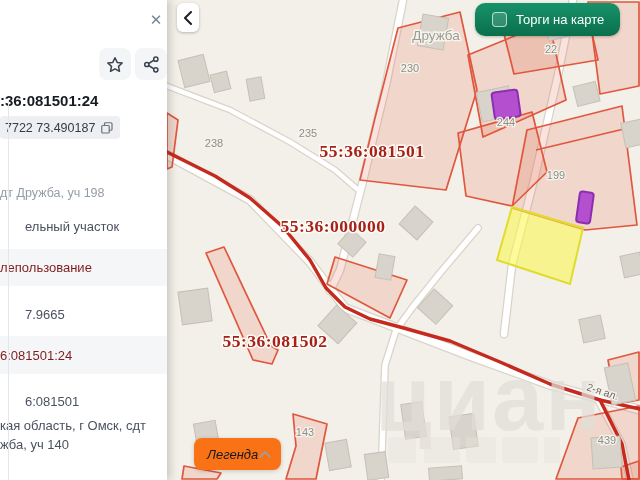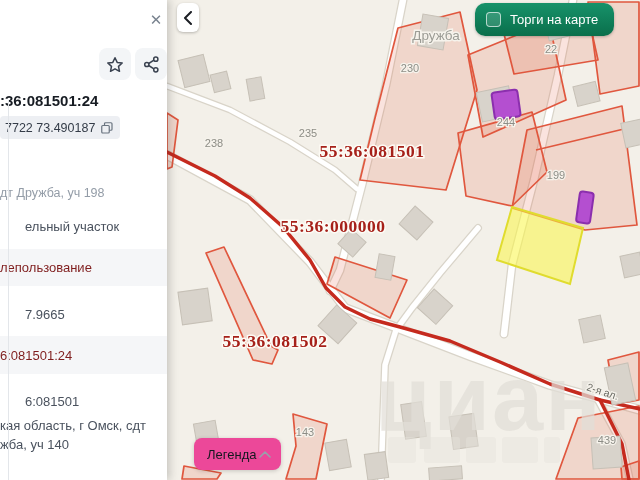--- a/index.html
+++ b/index.html
@@ -13,27 +13,27 @@
   .qlabel{font-family:"Liberation Serif",serif;font-weight:700;font-size:17.5px;fill:#a6211a;
           stroke:#fdfbf5;stroke-width:3px;paint-order:stroke;letter-spacing:.5px;}
   .plabel{font-size:11px;fill:#8d8d86;stroke:#f6f3ec;stroke-width:2.5px;paint-order:stroke;}
   .place-label{font-size:13.5px;fill:#9c9c95;stroke:#f6f3ec;stroke-width:3px;paint-order:stroke;}
   .street-label{font-size:10.5px;fill:#6b6b64;stroke:#f6f3ec;stroke-width:2.5px;paint-order:stroke;}
   .wmark{font-size:92px;font-weight:700;fill:#e2dfd8;opacity:.72;letter-spacing:2px;}
 
   
   .back-btn{position:absolute;left:10px;top:3px;width:22px;height:29px;background:#fff;border-radius:6px;
             box-shadow:0 1px 3px rgba(0,0,0,.25);display:flex;align-items:center;justify-content:center;cursor:pointer;}
-  .auction-btn{position:absolute;left:308px;top:3px;height:33px;padding:0 16px 0 11px;border-radius:10px;
+  .auction-btn{position:absolute;left:308px;top:3px;height:33px;padding:0 16px 0 17px;border-radius:10px;
                background:linear-gradient(180deg,#17926a,#0a6f4b);display:flex;align-items:center;gap:9px;
                color:#fff;font-size:13px;font-weight:500;box-shadow:0 1px 3px rgba(0,0,0,.25);cursor:pointer;}
   .auction-cb{width:15px;height:15px;border:1.5px solid rgba(255,255,255,.65);border-radius:4px;background:rgba(255,255,255,.15);}
-  .legend-btn{position:absolute;left:27px;top:438px;width:87px;height:32px;background:#ec4899;border-radius:8px;
+  .legend-btn{position:absolute;left:27px;top:438px;width:87px;height:32px;background:#f97316;border-radius:8px;
               box-shadow:0 1px 4px rgba(0,0,0,.18);display:flex;align-items:center;justify-content:space-between;
-              padding:0 10px 0 13px;font-size:13px;color:#14181f;cursor:pointer;}
+              padding:0 10px 0 13px;font-size:13px;color:#14181f;cursor:pointer;font-style:italic;}
 
   
   #sidebar{position:absolute;left:0;top:0;width:167px;height:480px;background:#fff;z-index:5;
            box-shadow:3px 0 8px rgba(50,50,50,.22);}
   #sidebar .vline{position:absolute;left:8px;top:100px;bottom:0;width:1px;background:#e3e6ea;}
   .close-x{position:absolute;left:146px;top:10px;width:20px;height:20px;font-size:15px;color:#79838f;
            display:flex;align-items:center;justify-content:center;cursor:pointer;}
   .icon-btn{position:absolute;top:48px;width:32px;height:32px;background:#f3f5f7;border-radius:8px;
             display:flex;align-items:center;justify-content:center;cursor:pointer;}
   #star-btn{left:99px;} #share-btn{left:135px;}

